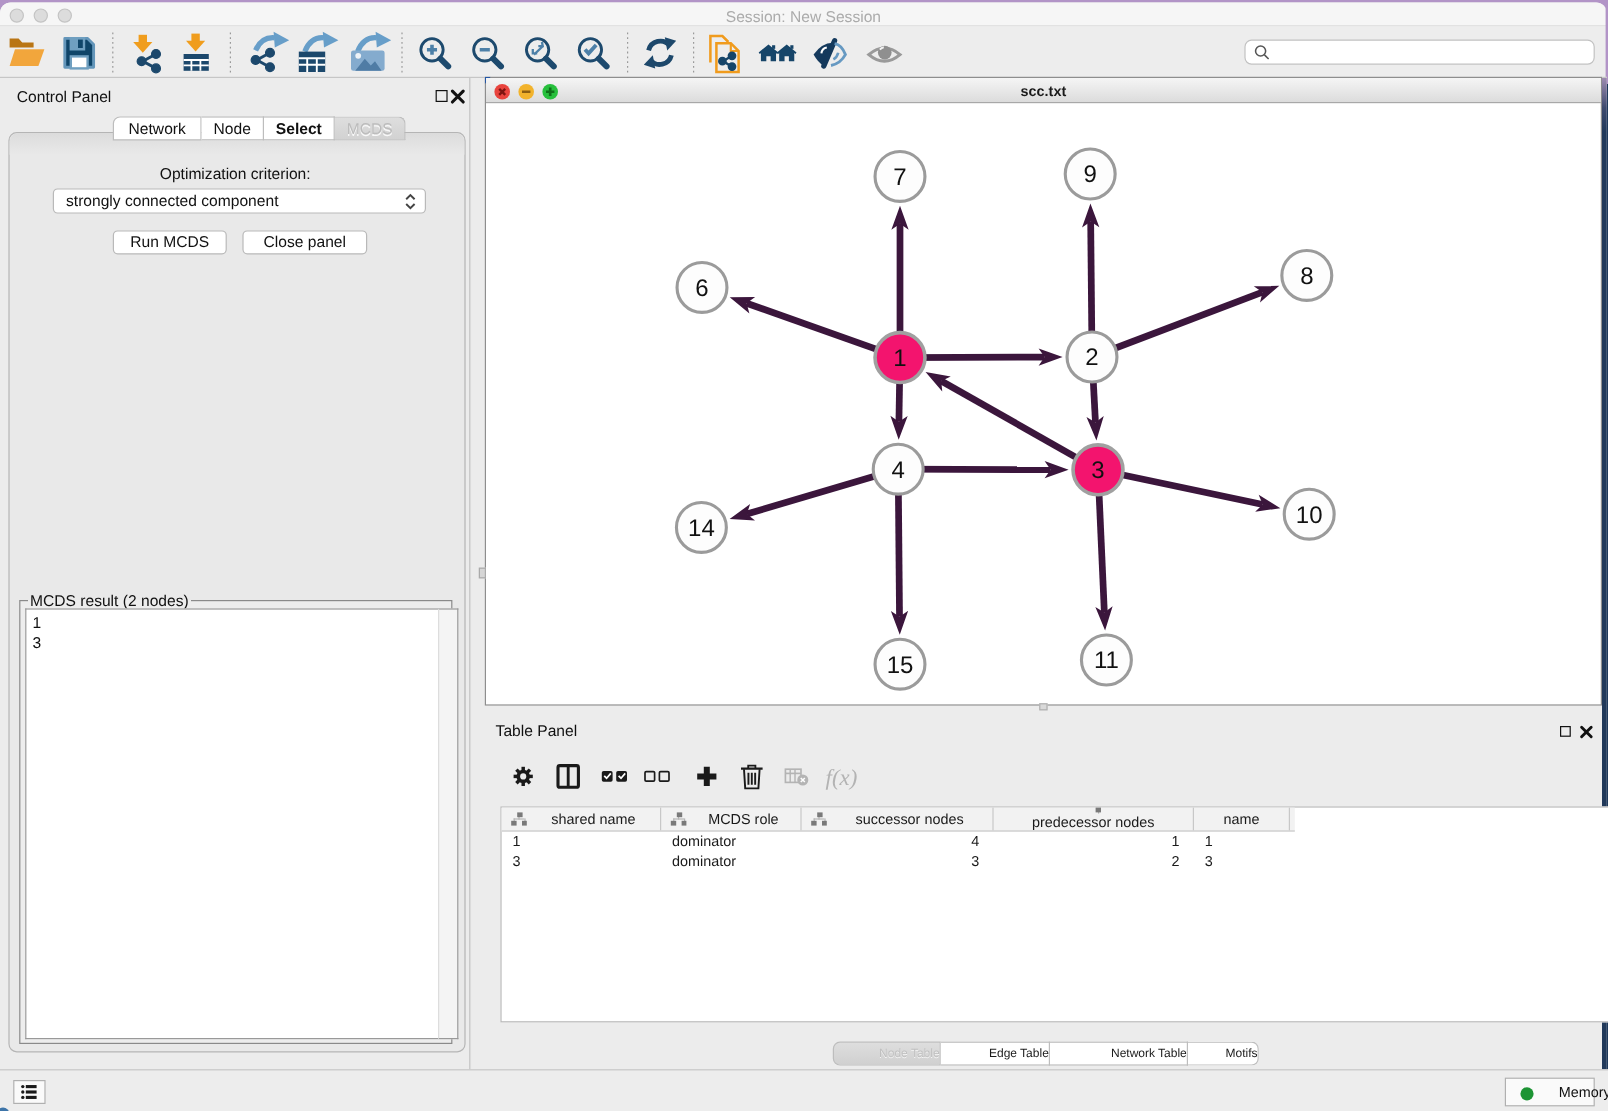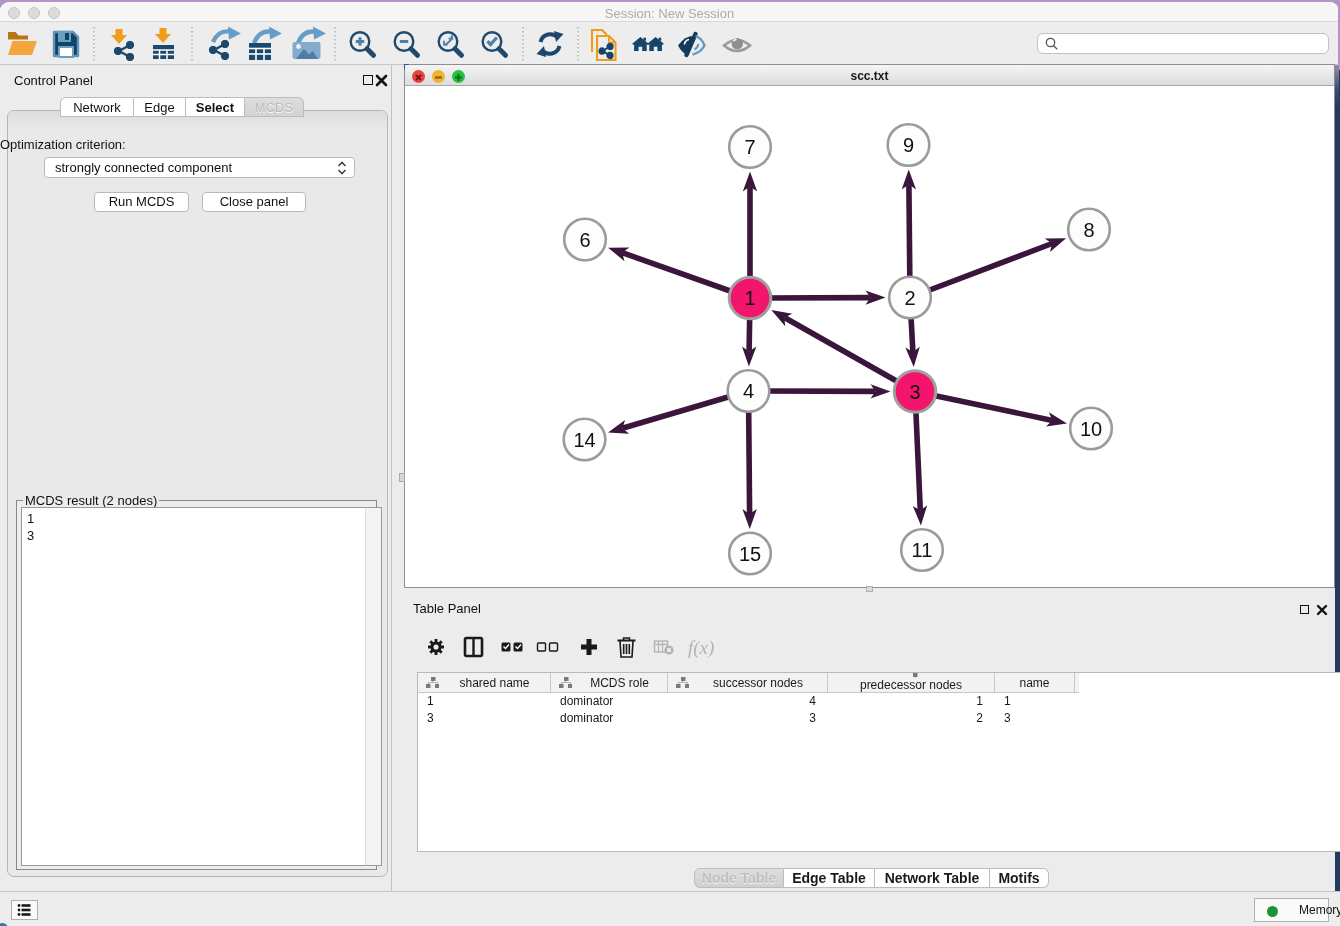--- a/index.html
+++ b/index.html
@@ -19,21 +19,21 @@
 
 #toolbar { left:0; top:20px; width:1339px; height:43px; background:#ededed; border-bottom:1px solid #c6c6c6; }
 #search { position:absolute; left:1037px; top:11px; width:292px; height:21px; background:#fff; border:1px solid #c2c2c2; border-radius:6px; }
 
 #main { left:0; top:63px; width:1339px; height:828px; }
 
 #cpanel { left:0; top:0; width:392px; height:828px; background:#ececec; border-right:1px solid #c2c2c2; }
 #cp-head { position:absolute; left:14px; top:8px; font-size:13px; color:#111; }
 #cp-inner { left:7px; top:45px; width:381px; height:767px; background:#e9e9e9; border:1px solid #b5b5b5; border-radius:7px; }
 #cp-inner::before { content:""; position:absolute; left:0; top:0; width:100%; height:18px; background:linear-gradient(#dcdcdc,#e9e9e9); border-radius:7px 7px 0 0; }
-#cp-tabs { left:60px; top:32px; height:20px; display:flex; }
+#cp-tabs { left:94px; top:32px; height:20px; display:flex; }
 .cptab { height:20px; line-height:19px; background:#fff; border:1px solid #bdbdbd; border-left-width:0; font-size:13px; color:#111; text-align:center; }
 .cptab:first-child { border-left-width:1px; }
 .seltab { background:linear-gradient(#dedede,#d2d2d2); color:#bcbcbc; text-shadow:0 1px 0 #f8f8f8; }
 #cp-select { left:44px; top:92px; width:311px; height:21px; background:#fff; border:1px solid #b9b9b9; border-radius:4px; font-size:13px; color:#111; line-height:19px; padding-left:10px; }
 .cpbtn { height:20px; background:#fff; border:1px solid #b9b9b9; border-radius:4px; font-size:13px; color:#111; line-height:18px; text-align:center; }
 #mcds-fs { left:16px; top:428px; width:361px; height:377px; border:1px solid #8a8a8a; background:#ededed; }
 #mcds-fs legend { font-size:13px; color:#111; margin-left:6px; padding:0 2px; }
 #mcds-txt { position:absolute; left:4px; top:-1px; width:344px; height:359px; background:#fff; border:1px solid #999; border-right:none; font-size:13px; color:#111; padding:3px 0 0 5px; line-height:16.5px; }
 #mcds-sb { position:absolute; left:348px; top:-1px; width:17px; height:359px; background:#f4f4f4; border:1px solid #999; border-left:1px solid #ddd; }
 
@@ -58,21 +58,21 @@
     linear-gradient(#7a7a7a,#7a7a7a) 9px 7px/4.5px 4px no-repeat,
     linear-gradient(#b5b5b5,#b5b5b5) 6px 3px/1px 3px no-repeat,
     linear-gradient(#b5b5b5,#b5b5b5) 2px 5px/9px 1px no-repeat,
     linear-gradient(#b5b5b5,#b5b5b5) 2px 5px/1px 3px no-repeat,
     linear-gradient(#b5b5b5,#b5b5b5) 10.5px 5px/1px 3px no-repeat;
 }
 .trow { display:flex; height:16.5px; }
 .tc { font-size:12px; color:#1a1a1a; padding-left:9px; height:16.5px; line-height:16.5px; }
 .tc.tr { text-align:right; padding-left:0; padding-right:12px; }
 #btabs { left:290px; top:271px; height:20px; display:flex; }
-.btab { height:20px; line-height:19px; background:#fff; border:1px solid #bdbdbd; border-left-width:0; font-size:14px; font-weight:bold; color:#1a1a1a; text-align:center; }
+.btab { height:20px; line-height:19px; background:#fff; border:1px solid #bdbdbd; border-left-width:0; font-size:10px; font-weight:normal; color:#1a1a1a; text-align:right; }
 .btab:first-child { border-left-width:1px; }
 .selbtab { background:linear-gradient(#dedede,#d0d0d0); color:#c0c0c0; text-shadow:0 1px 0 #f5f5f5; }
 
 #statusbar { left:0; top:891px; width:1340px; height:35px; background:#ededed; border-top:1px solid #c6c6c6; }
 #listbtn { left:11px; top:8px; width:27px; height:20px; background:#fafafa; border:1px solid #b0b0b0; }
 #membtn { left:1254px; top:6px; width:75px; height:24px; background:#fafafa; border:1px solid #b0b0b0; font-size:12px; color:#111; line-height:22px; text-align:left; padding-left:44px; }
 #memdot { position:absolute; left:12px; top:6.5px; width:11px; height:11px; border-radius:50%; background:#1d9434; }
 </style>
 </head>
 <body>
@@ -254,25 +254,25 @@
   <div id="main" class="abs">
     <div id="cpanel" class="abs">
       <div id="cp-head">Control Panel</div>
       <div class="abs" style="left:363px;top:10px;width:10px;height:10px;border:1.5px solid #111;"></div>
       <svg class="abs" style="left:375px;top:9px" width="13" height="13" viewBox="0 0 13 13">
           <path d="M2,2 L11,11 M11,2 L2,11" stroke="#111" stroke-width="2.6" stroke-linecap="round"></path>
         </svg>
       <div id="cp-inner" class="abs"></div>
       <div id="cp-tabs" class="abs">
         <div class="cptab" style="border-radius:6px 0 0 0;width:74px;">Network</div>
-        <div class="cptab" style="width:52px;">Edge</div>
+        <div class="cptab" style="width:52px;">Node</div>
         <div class="cptab" style="width:59px;font-weight:bold;">Select</div>
         <div class="cptab seltab" style="border-radius:0 6px 0 0;width:59px;">MCDS</div>
       </div>
-      <div class="abs" style="left:0;top:72px;width:392px;font-size:13px;color:#111;">Optimization criterion:</div>
+      <div class="abs" style="left:0;top:72px;width:392px;text-align:center;font-size:13px;color:#111;">Optimization criterion:</div>
       <div id="cp-select" class="abs">strongly connected component
         <svg class="abs" style="right:7px;top:3px" width="10" height="14" viewBox="0 0 10 14">
             <path d="M1.5,5 L5,1.5 L8.5,5 M1.5,9 L5,12.5 L8.5,9" fill="none" stroke="#444" stroke-width="1.6"></path>
           </svg>
       </div>
       <div class="cpbtn abs" style="left:94px;top:127px;width:95px;">Run MCDS</div>
       <div class="cpbtn abs" style="left:202px;top:127px;width:104px;">Close panel</div>
       <fieldset id="mcds-fs" class="abs">
           <legend>MCDS result (2 nodes)</legend>
         <div id="mcds-txt">1<br>3</div>

